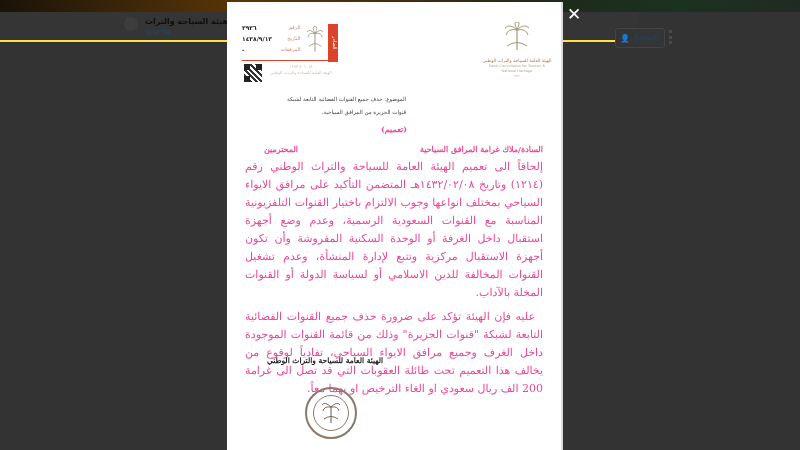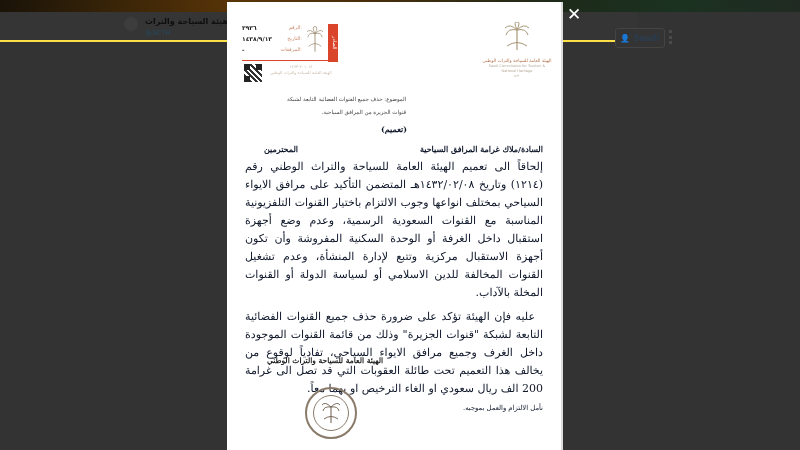--- a/index.html
+++ b/index.html
@@ -37,21 +37,21 @@
       repeating-linear-gradient(45deg,#333 0 2px,#fff 2px 4px); }
   .stamp-sub { position: absolute; left: 24px; top: 42px; width: 70px; font-size: 4px; color: #c9b9a8; line-height: 6px; text-align: center; }
 
   .logo-right { position: absolute; left: 255px; top: 20px; width: 70px; height: 60px; text-align: center; }
   .logo-right svg { width: 30px; height: 32px; }
   .logo-text { font-size: 4.5px; color: #b7744f; line-height: 6px; direction: rtl; }
   .logo-en { font-size: 3.5px; color: #b5a99a; line-height: 5px; }
 
   .subject { position: absolute; left: 60px; top: 91px; font-size: 5.5px; color: #444; direction: rtl; line-height: 13px; }
 
-  .body { position: absolute; left: 18px; top: 122px; width: 298px; direction: rtl; text-align: justify; color: #0f172a; font-family: "DejaVu Serif", serif; }
+  .body { position: absolute; left: 18px; top: 122px; width: 298px; direction: rtl; text-align: justify; color: #ec4899; font-family: "DejaVu Serif", serif; }
   .title { text-align: center; font-size: 8px; font-weight: bold; margin-bottom: 10px; }
   .addr { display: flex; justify-content: space-between; font-size: 8px; font-weight: bold; margin-bottom: 4px; }
   .greet { font-size: 7.5px; margin-bottom: 6px; }
   .para { font-size: 11px; line-height: 18px; margin-bottom: 6px; }
   .para.indent { text-indent: 8px; }
   .line { font-size: 6.8px; margin-bottom: 7px; }
 
   .sig { position: absolute; left: 40px; top: 354px; font-size: 7.5px; font-weight: bold; color: #222; direction: rtl; font-family: "DejaVu Serif", serif; }
   .seal { position: absolute; left: 78px; top: 385px; width: 52px; height: 52px; border-radius: 50%; border: 2px solid #8a7a6a; }
   .seal-inner { position: absolute; left: 6px; top: 6px; width: 36px; height: 36px; border-radius: 50%; border: 1.5px solid #8a7a6a; display: flex; align-items: center; justify-content: center; }
@@ -127,21 +127,20 @@
     </div>
 
     <div class="body">
       <div class="title">(تعميم)</div>
       <div class="addr">
         <span>السادة/ملاك غرامة المرافق السياحية</span>
         <span style="margin-left:19px">المحترمين</span>
       </div>
       <div class="para">إلحاقاً الى تعميم الهيئة العامة للسياحة والتراث الوطني رقم (١٢١٤) وتاريخ ١٤٣٢/٠٢/٠٨هـ المتضمن التأكيد على مرافق الايواء السياحي بمختلف انواعها وجوب الالتزام باختيار القنوات التلفزيونية المناسبة مع القنوات السعودية الرسمية، وعدم وضع أجهزة استقبال داخل الغرفة أو الوحدة السكنية المفروشة وأن تكون أجهزة الاستقبال مركزية وتتبع لإدارة المنشأة، وعدم تشغيل القنوات المخالفة للدين الاسلامي أو لسياسة الدولة أو القنوات المخلة بالآداب.</div>
       <div class="para indent">عليه فإن الهيئة تؤكد على ضرورة حذف جميع القنوات الفضائية التابعة لشبكة "قنوات الجزيرة" وذلك من قائمة القنوات الموجودة داخل الغرف وجميع مرافق الايواء السياحي، تفادياً لوقوع من يخالف هذا التعميم تحت طائلة العقوبات التي قد تصل الى غرامة 200 الف ريال سعودي او الغاء الترخيص او بهما معاً.</div>
-      <div class="line">نأمل الالتزام والعمل بموجبه.</div>
     </div>
 
     <div class="sig">الهيئة العامة للسياحة والتراث الوطني</div>
     <div class="seal">
       <div class="seal-inner">
         <svg width="20" height="24" viewBox="0 0 20 24">
           <path d="M10 6 L10 22" stroke="#6a5a4a" stroke-width="1"></path>
           <path d="M10 6 Q4 0 1 4 M10 6 Q16 0 19 4 M10 6 Q3 5 2 10 M10 6 Q17 5 18 10" stroke="#6a5a4a" stroke-width="0.9" fill="none"></path>
           <path d="M3 18 Q10 13 17 18" stroke="#6a5a4a" stroke-width="0.9" fill="none"></path>
         </svg>

